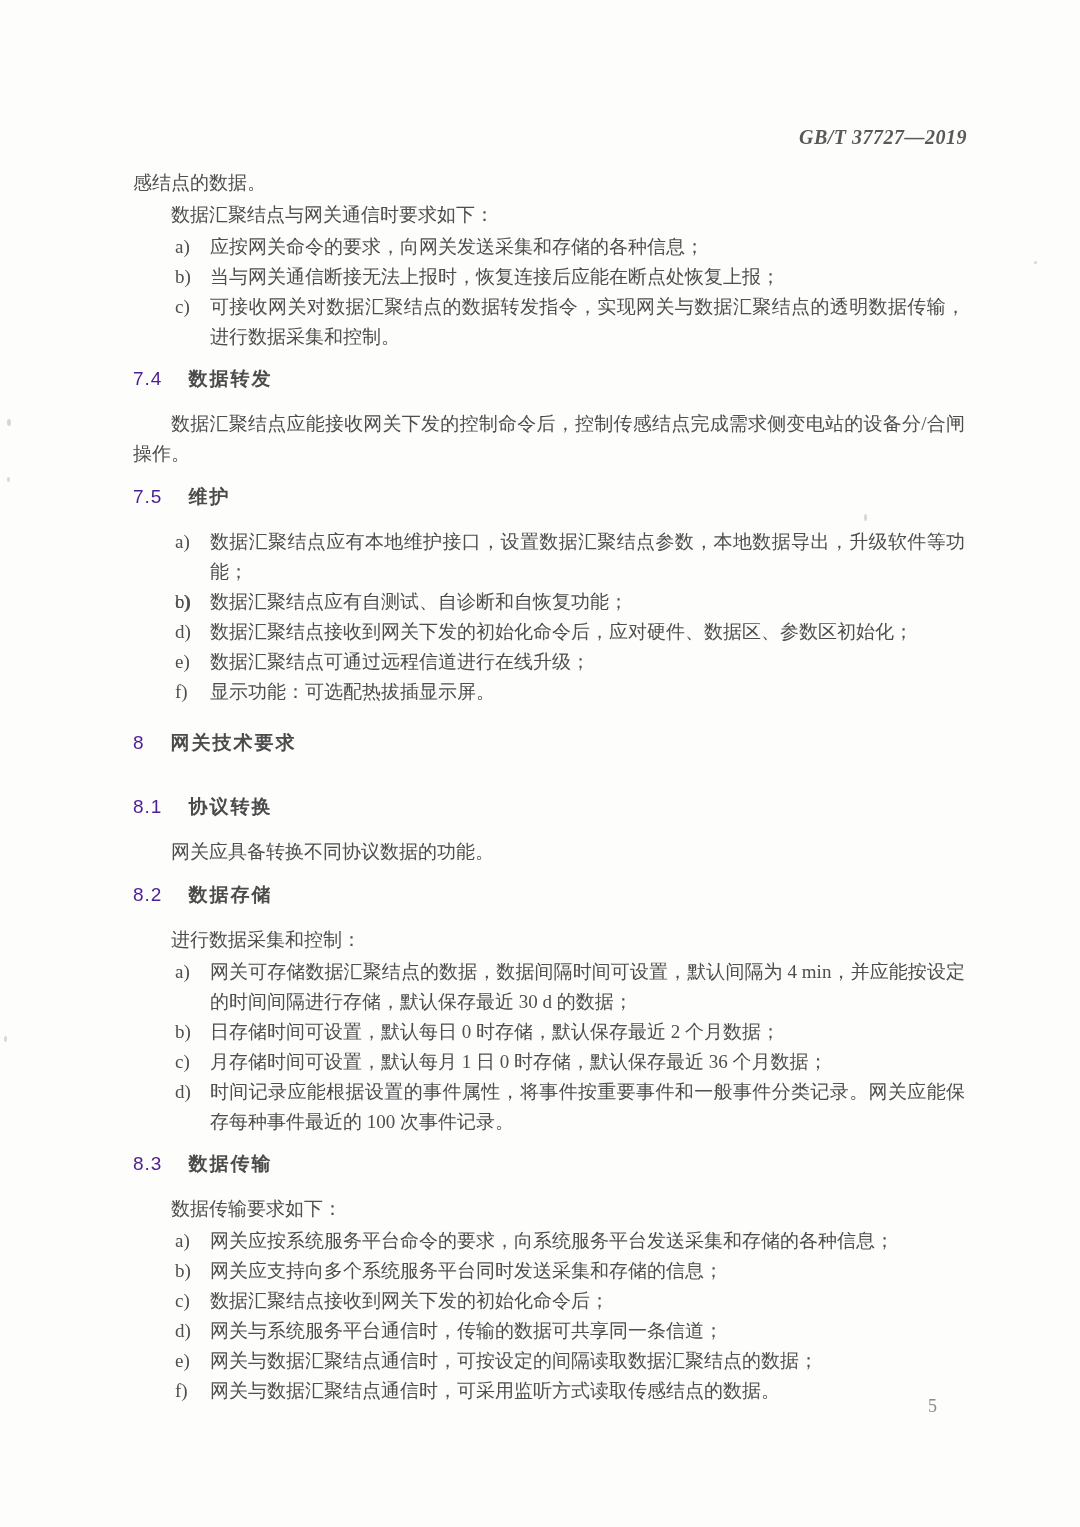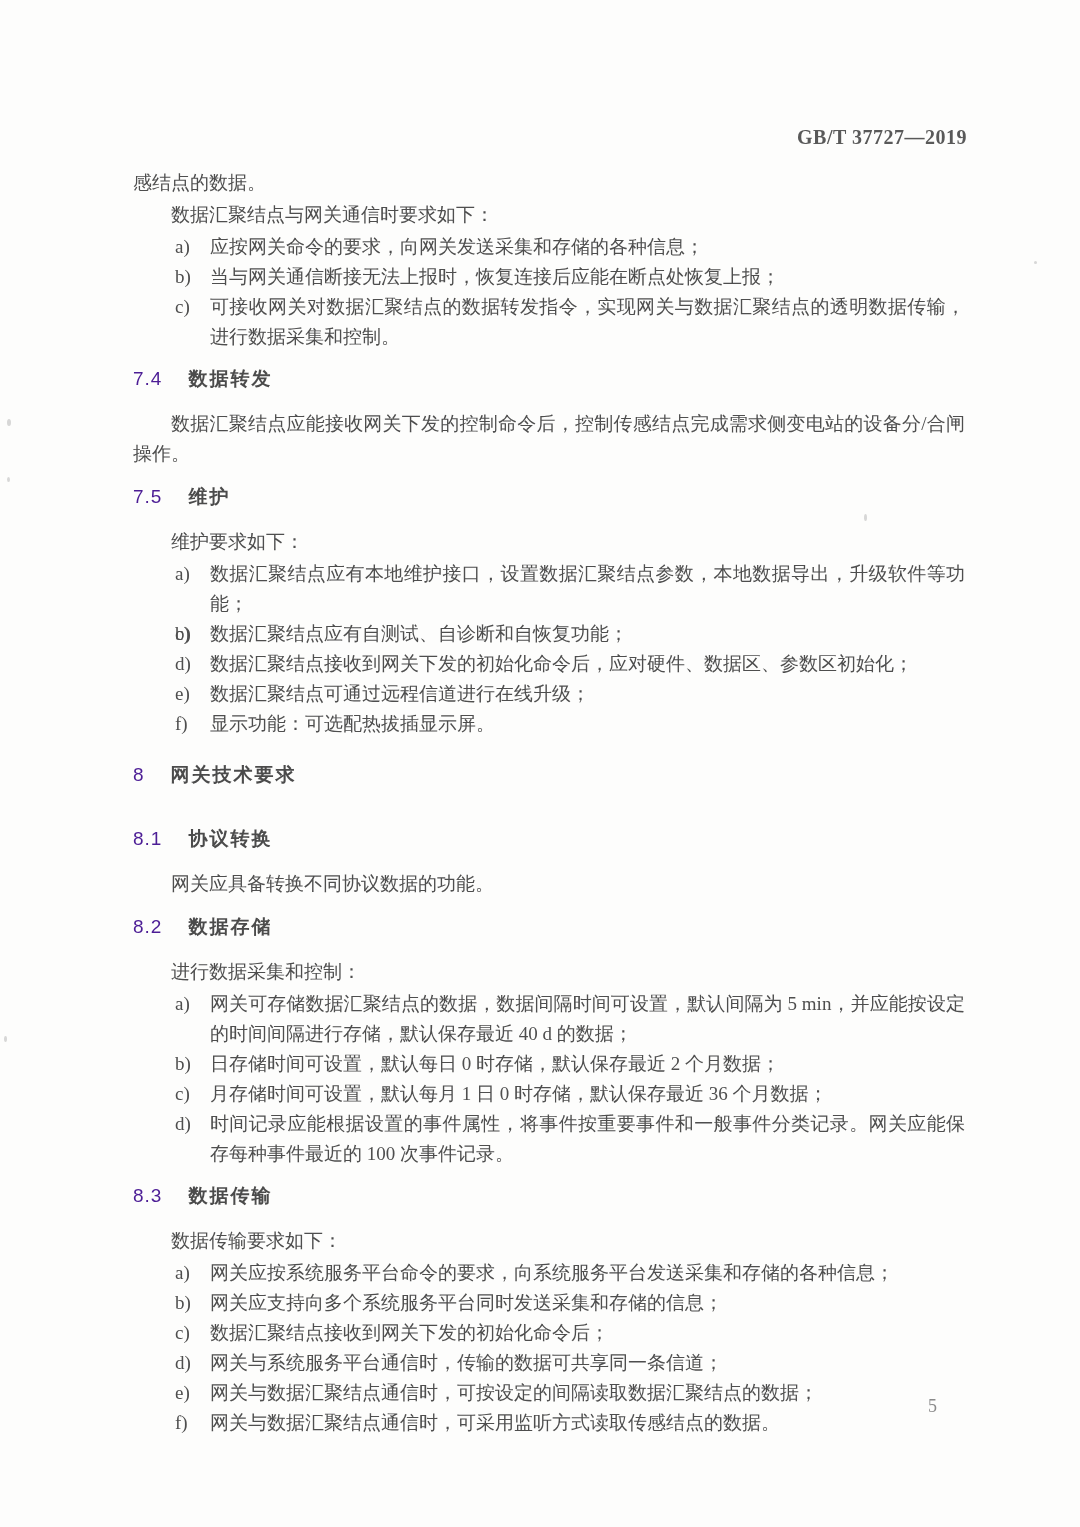--- a/index.html
+++ b/index.html
@@ -16,20 +16,21 @@
   }
   .std-header {
     position: absolute;
     top: 126px;
     right: 113px;
     font-family: "Liberation Serif", "DejaVu Serif", serif;
     font-weight: bold;
     font-size: 20px;
     letter-spacing: 0.5px;
     color: #595959;
+    font-style: italic;
   }
   .content {
     position: absolute;
     left: 133px;
     top: 168px;
     width: 832px;
     display: flex;
     flex-direction: column;
     text-align: justify;
     justify-content: space-between;
@@ -80,36 +81,35 @@
       <p class="plain">感结点的数据。</p>
       <p class="para">数据汇聚结点与网关通信时要求如下：</p>
       <div class="doc-list">
         <div class="doc-li"><span class="li-marker">a)</span><span class="li-text">应按网关命令的要求，向网关发送采集和存储的各种信息；</span></div>
         <div class="doc-li"><span class="li-marker">b)</span><span class="li-text">当与网关通信断接无法上报时，恢复连接后应能在断点处恢复上报；</span></div>
         <div class="doc-li"><span class="li-marker">c)</span><span class="li-text">可接收网关对数据汇聚结点的数据转发指令，实现网关与数据汇聚结点的透明数据传输，进行数据采集和控制。</span></div>
       </div>
       <div class="heading"><span class="h-num">7.4</span><span class="h-title">数据转发</span></div>
       <p class="para">数据汇聚结点应能接收网关下发的控制命令后，控制传感结点完成需求侧变电站的设备分/合闸操作。</p>
       <div class="heading"><span class="h-num">7.5</span><span class="h-title">维护</span></div>
-      <p class="para">维护要求如下：</p>
       <div class="doc-list">
         <div class="doc-li"><span class="li-marker">a)</span><span class="li-text">数据汇聚结点应有本地维护接口，设置数据汇聚结点参数，本地数据导出，升级软件等功能；</span></div>
         <div class="doc-li"><span class="li-marker">b)</span></div>
         <div class="doc-li"><span class="li-marker">c)</span><span class="li-text">数据汇聚结点应有自测试、自诊断和自恢复功能；</span></div>
         <div class="doc-li"><span class="li-marker">d)</span><span class="li-text">数据汇聚结点接收到网关下发的初始化命令后，应对硬件、数据区、参数区初始化；</span></div>
         <div class="doc-li"><span class="li-marker">e)</span><span class="li-text">数据汇聚结点可通过远程信道进行在线升级；</span></div>
         <div class="doc-li"><span class="li-marker">f)</span><span class="li-text">显示功能：可选配热拔插显示屏。</span></div>
       </div>
       <div class="heading chapter"><span class="h-num">8</span><span class="h-title">网关技术要求</span></div>
       <div class="heading"><span class="h-num">8.1</span><span class="h-title">协议转换</span></div>
       <p class="para">网关应具备转换不同协议数据的功能。</p>
       <div class="heading"><span class="h-num">8.2</span><span class="h-title">数据存储</span></div>
       <p class="para">进行数据采集和控制：</p>
       <div class="doc-list">
-        <div class="doc-li"><span class="li-marker">a)</span><span class="li-text">网关可存储数据汇聚结点的数据，数据间隔时间可设置，默认间隔为 5 min，并应能按设定的时间间隔进行存储，默认保存最近 40 d 的数据；</span></div>
+        <div class="doc-li"><span class="li-marker">a)</span><span class="li-text">网关可存储数据汇聚结点的数据，数据间隔时间可设置，默认间隔为 4 min，并应能按设定的时间间隔进行存储，默认保存最近 30 d 的数据；</span></div>
         <div class="doc-li"><span class="li-marker">b)</span><span class="li-text">日存储时间可设置，默认每日 0 时存储，默认保存最近 2 个月数据；</span></div>
         <div class="doc-li"><span class="li-marker">c)</span><span class="li-text">月存储时间可设置，默认每月 1 日 0 时存储，默认保存最近 36 个月数据；</span></div>
         <div class="doc-li"><span class="li-marker">d)</span><span class="li-text">时间记录应能根据设置的事件属性，将事件按重要事件和一般事件分类记录。网关应能保存每种事件最近的 100 次事件记录。</span></div>
       </div>
       <div class="heading"><span class="h-num">8.3</span><span class="h-title">数据传输</span></div>
       <p class="para">数据传输要求如下：</p>
       <div class="doc-list">
         <div class="doc-li"><span class="li-marker">a)</span><span class="li-text">网关应按系统服务平台命令的要求，向系统服务平台发送采集和存储的各种信息；</span></div>
         <div class="doc-li"><span class="li-marker">b)</span><span class="li-text">网关应支持向多个系统服务平台同时发送采集和存储的信息；</span></div>
         <div class="doc-li"><span class="li-marker">c)</span><span class="li-text">数据汇聚结点接收到网关下发的初始化命令后；</span></div>

